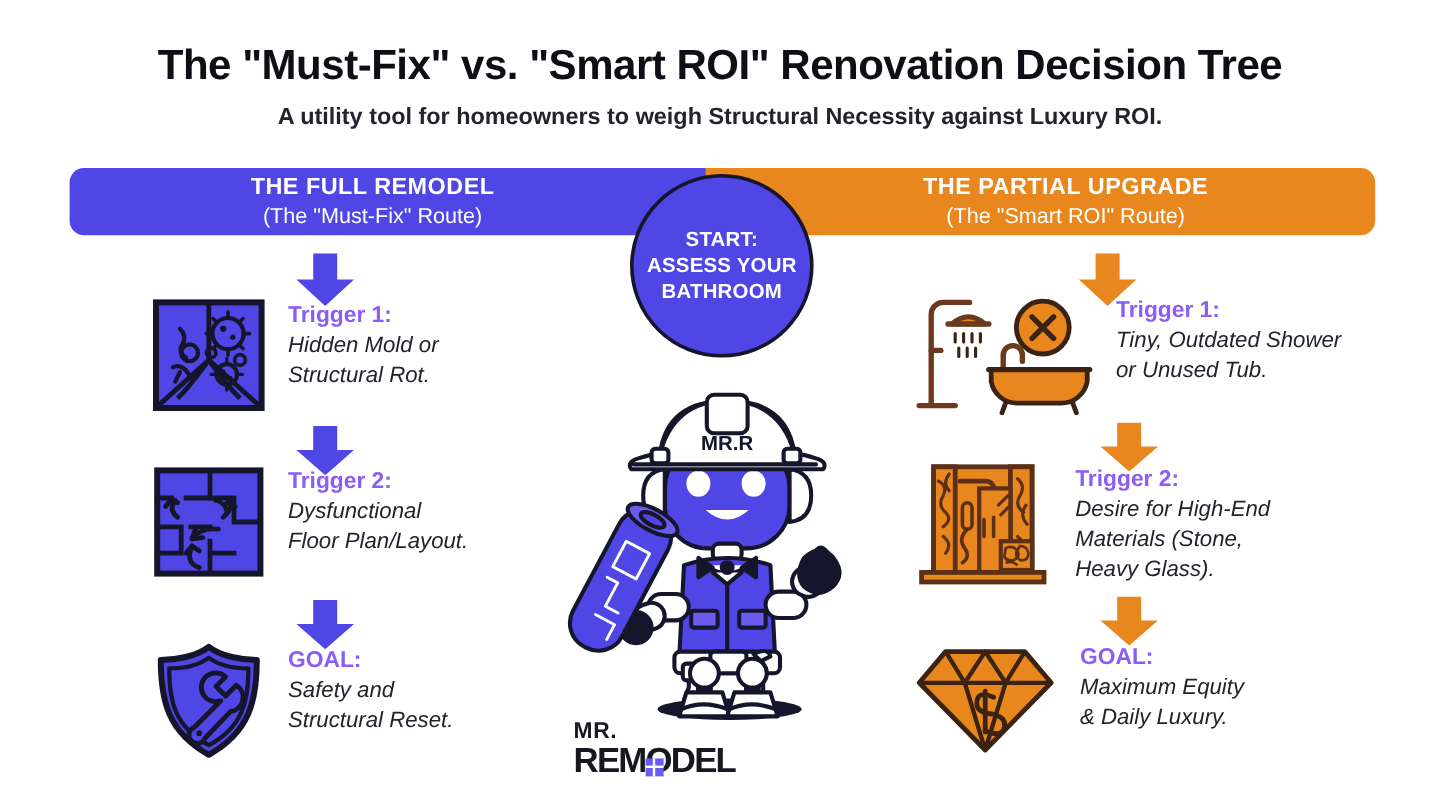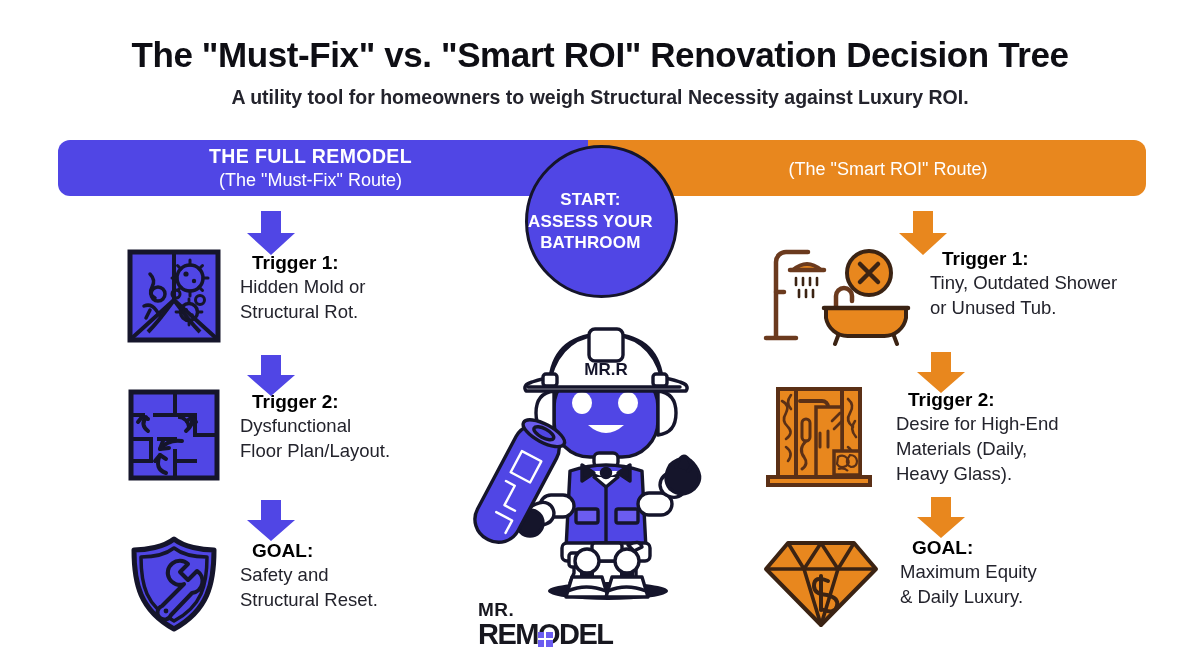--- a/index.html
+++ b/index.html
@@ -31,34 +31,34 @@
   #banner-right { left: 588px; top: 140px; width: 558px; background: #E8871E; border-radius: 0 12px 12px 0;}
   .banner-title { font-size: 19.5px; font-weight: bold; letter-spacing: 0.4px; }
   .banner-sub   { font-size: 18px; font-weight: 400; margin-top: 2px; }
   #banner-left .banner-title, #banner-left .banner-sub { margin-left: -50px; }
   #banner-right .banner-title, #banner-right .banner-sub { margin-left: 42px; }
 
   
   #start-circle {
     position: absolute; left: 525px; top: 145px; width: 153px; height: 153px;
     border-radius: 50%; background: #5046E5; border: 3px solid #15152b;
-    display: flex; align-items: center; justify-content: flex-start; text-align: center;
+    display: flex; align-items: center; justify-content: center; text-align: center;
     color: #fff; font-size: 17px; font-weight: bold; line-height: 1.26; z-index: 6;
     letter-spacing: 0.2px;
   }
 
   
   .arrow { position: absolute; z-index: 2; }
 
   
   .row { position: absolute; display: flex; align-items: flex-start; }
   .icon-box { flex: 0 0 auto; }
   .row-text { margin-left: 18px; padding-top: 4px; }
-  .row-head { font-size: 19px; font-weight: bold; color: #000000; line-height: 1.18; margin-left: 12px; }
-  .row-body { font-size: 18.5px; font-weight: 400; color: #23232c; line-height: 1.28; margin-top: 1px; }
+  .row-head { font-size: 19px; font-weight: bold; color: #8b5cf6; line-height: 1.18; }
+  .row-body { font-size: 18.5px; font-weight: 400; color: #23232c; line-height: 1.28; margin-top: 1px; font-style: italic; }
 
   
   #row-l1 { left: 126px; top: 248px; }
   #row-l2 { left: 126px; top: 387px; }
   #row-l3 { left: 126px; top: 536px; }
   
   #row-r1 { left: 760px; top: 244px; }
   #row-r2 { left: 760px; top: 385px; }
   #row-r3 { left: 760px; top: 533px; }
 
@@ -92,20 +92,21 @@
   <div id="title">The "Must-Fix" vs. "Smart ROI" Renovation Decision Tree</div>
   <div id="subtitle">A utility tool for homeowners to weigh Structural Necessity against Luxury ROI.</div>
 </div>
 
 <div class="banner" id="banner-left">
   <div class="banner-title">THE FULL REMODEL</div>
   <div class="banner-sub">(The "Must-Fix" Route)</div>
 </div>
 
 <div class="banner" id="banner-right">
+  <div class="banner-title">THE PARTIAL UPGRADE</div>
   <div class="banner-sub">(The "Smart ROI" Route)</div>
 </div>
 
 <div id="start-circle">
   <div>
     <div>START:</div>
     <div>ASSESS YOUR</div>
     <div>BATHROOM</div>
   </div>
 </div>
@@ -292,21 +293,21 @@
         <path d="M78 72 q5 -3 9 1 q4 5 -1 8 q-6 3 -9 -2 Z"></path>
         <path d="M90 70 q6 0 7 6 q0 6 -6 6 q-5 -2 -4 -7 Z"></path>
         <path d="M78 84 q6 -2 10 2"></path>
       </g>
       <rect x="8" y="92" width="102" height="8" fill="#E8871E" stroke="#5b3016" stroke-width="4"></rect>
     </svg>
   </div>
   <div class="row-text">
     <div class="row-head">Trigger 2:</div>
     <div class="row-body">Desire for High-End</div>
-    <div class="row-body">Materials (Daily,</div>
+    <div class="row-body">Materials (Stone,</div>
     <div class="row-body">Heavy Glass).</div>
   </div>
 </div>
 
 <div class="row" id="row-r3">
   <div class="icon-box">
     <svg width="122" height="96" viewBox="0 0 122 96">
       <path d="M28 10 H94 L116 36 L61 92 L6 36 Z" fill="#E8871E" stroke="#3b2313" stroke-width="4" stroke-linejoin="round"></path>
       <g stroke="#3b2313" stroke-width="3.6" fill="none" stroke-linejoin="round">
         <path d="M6 36 H116"></path>

